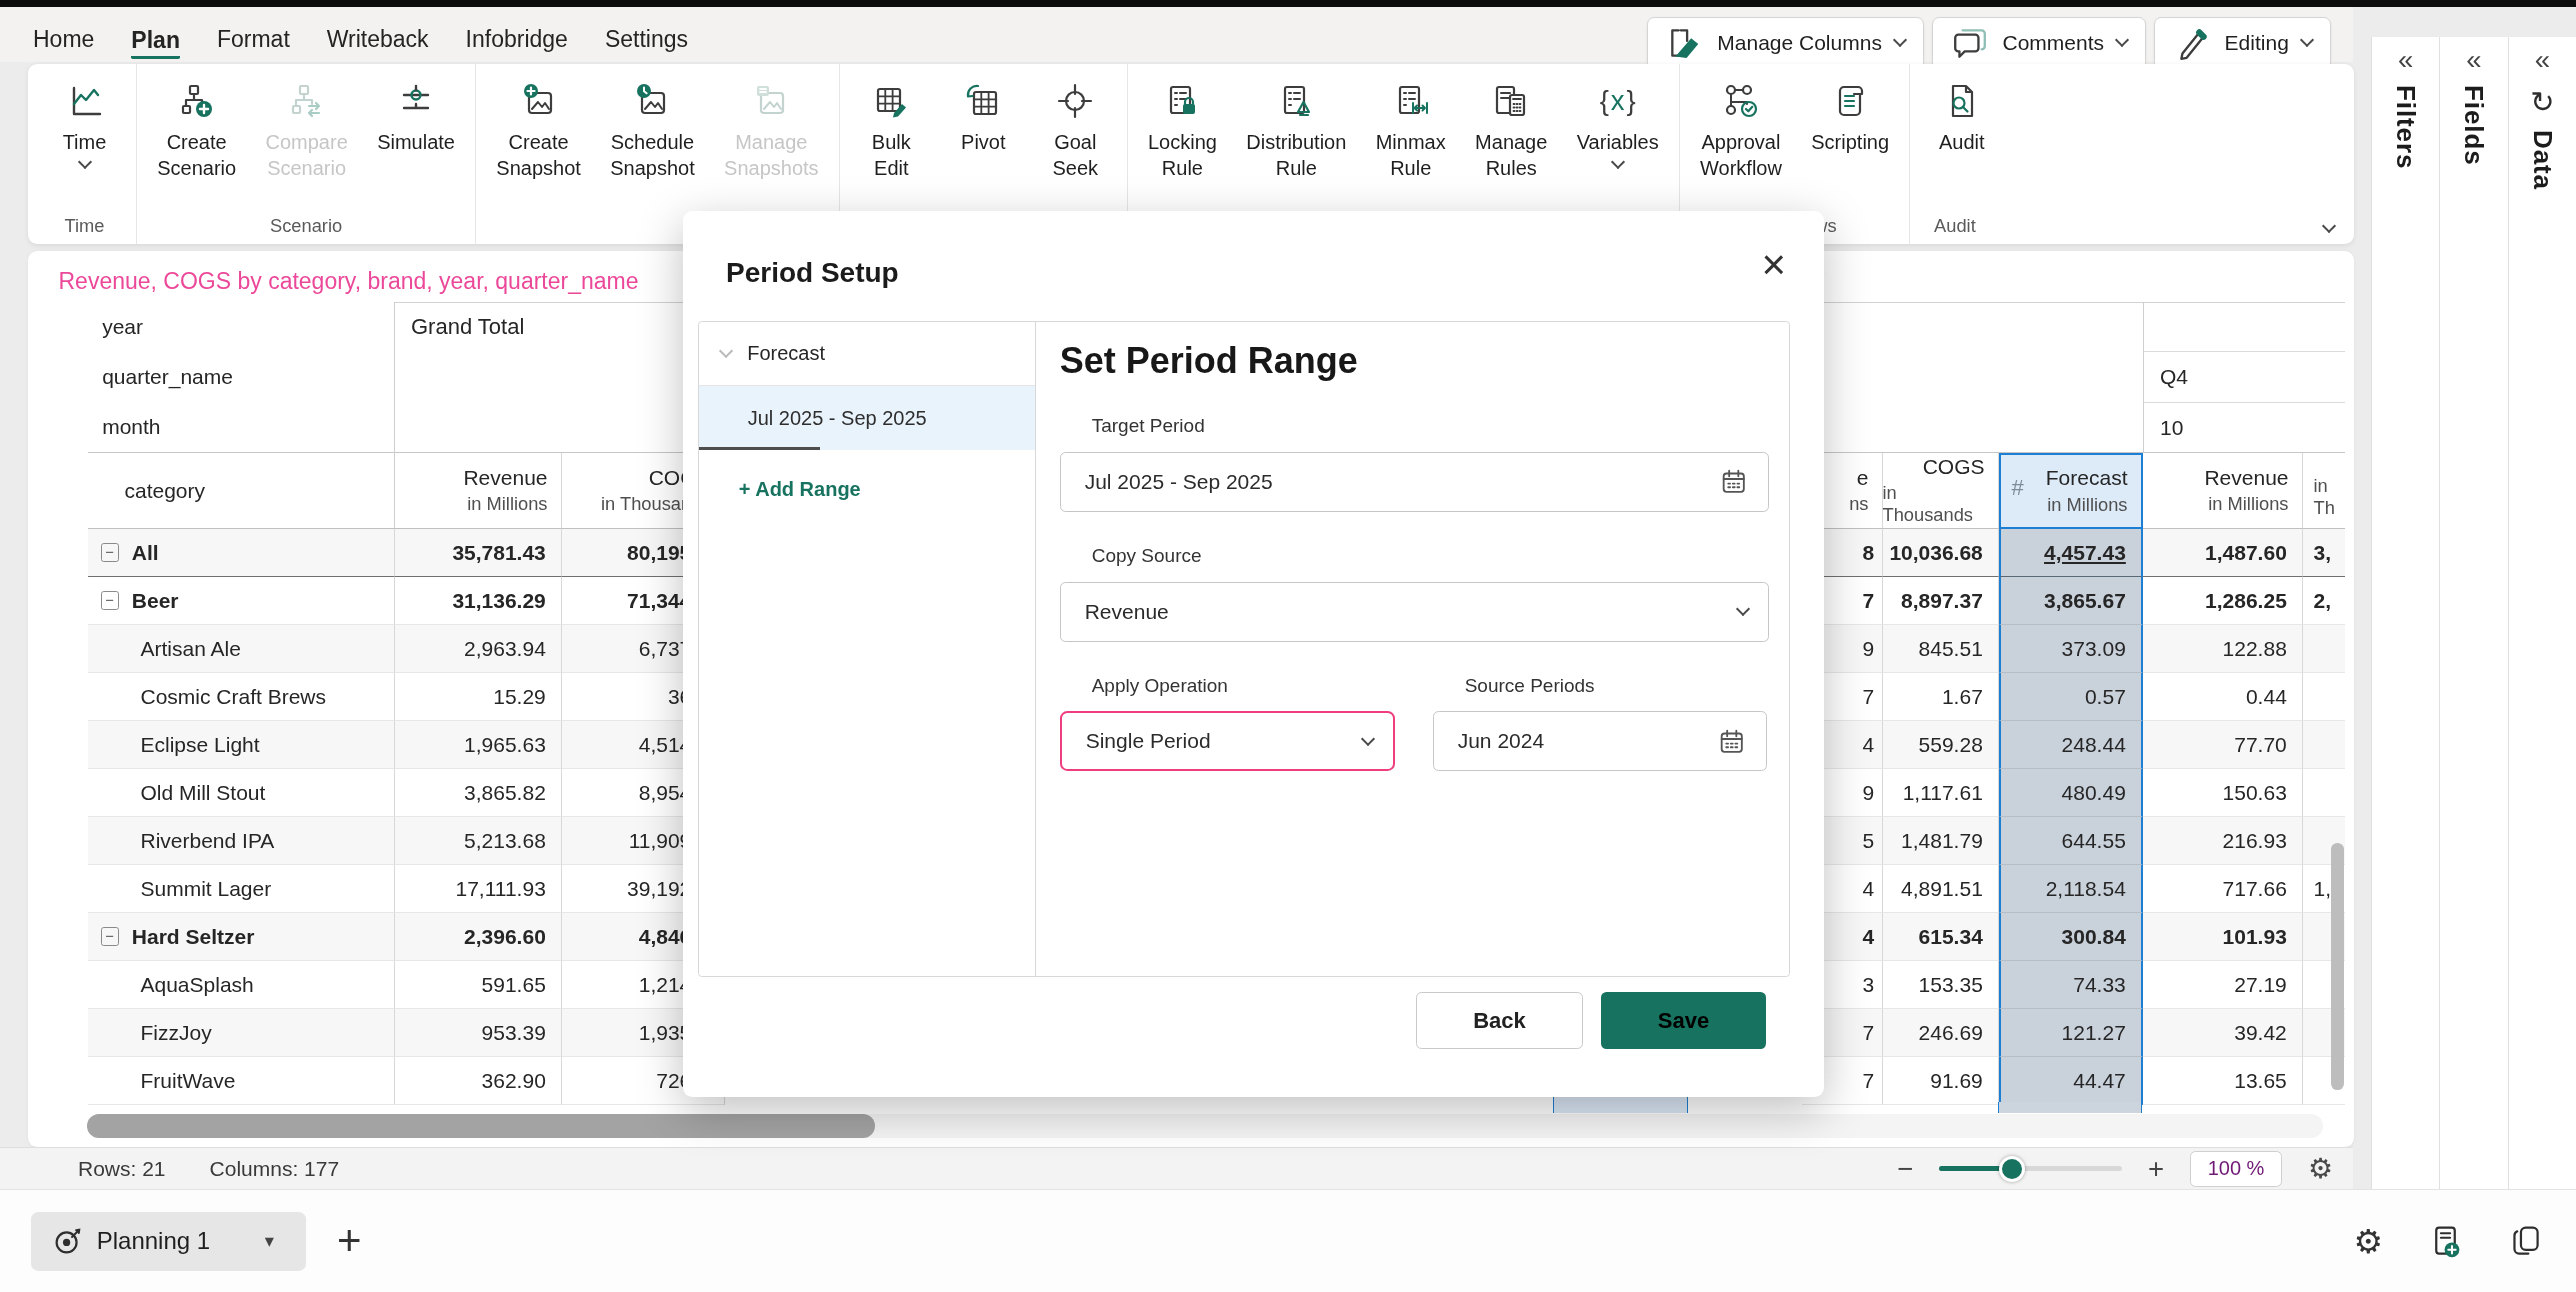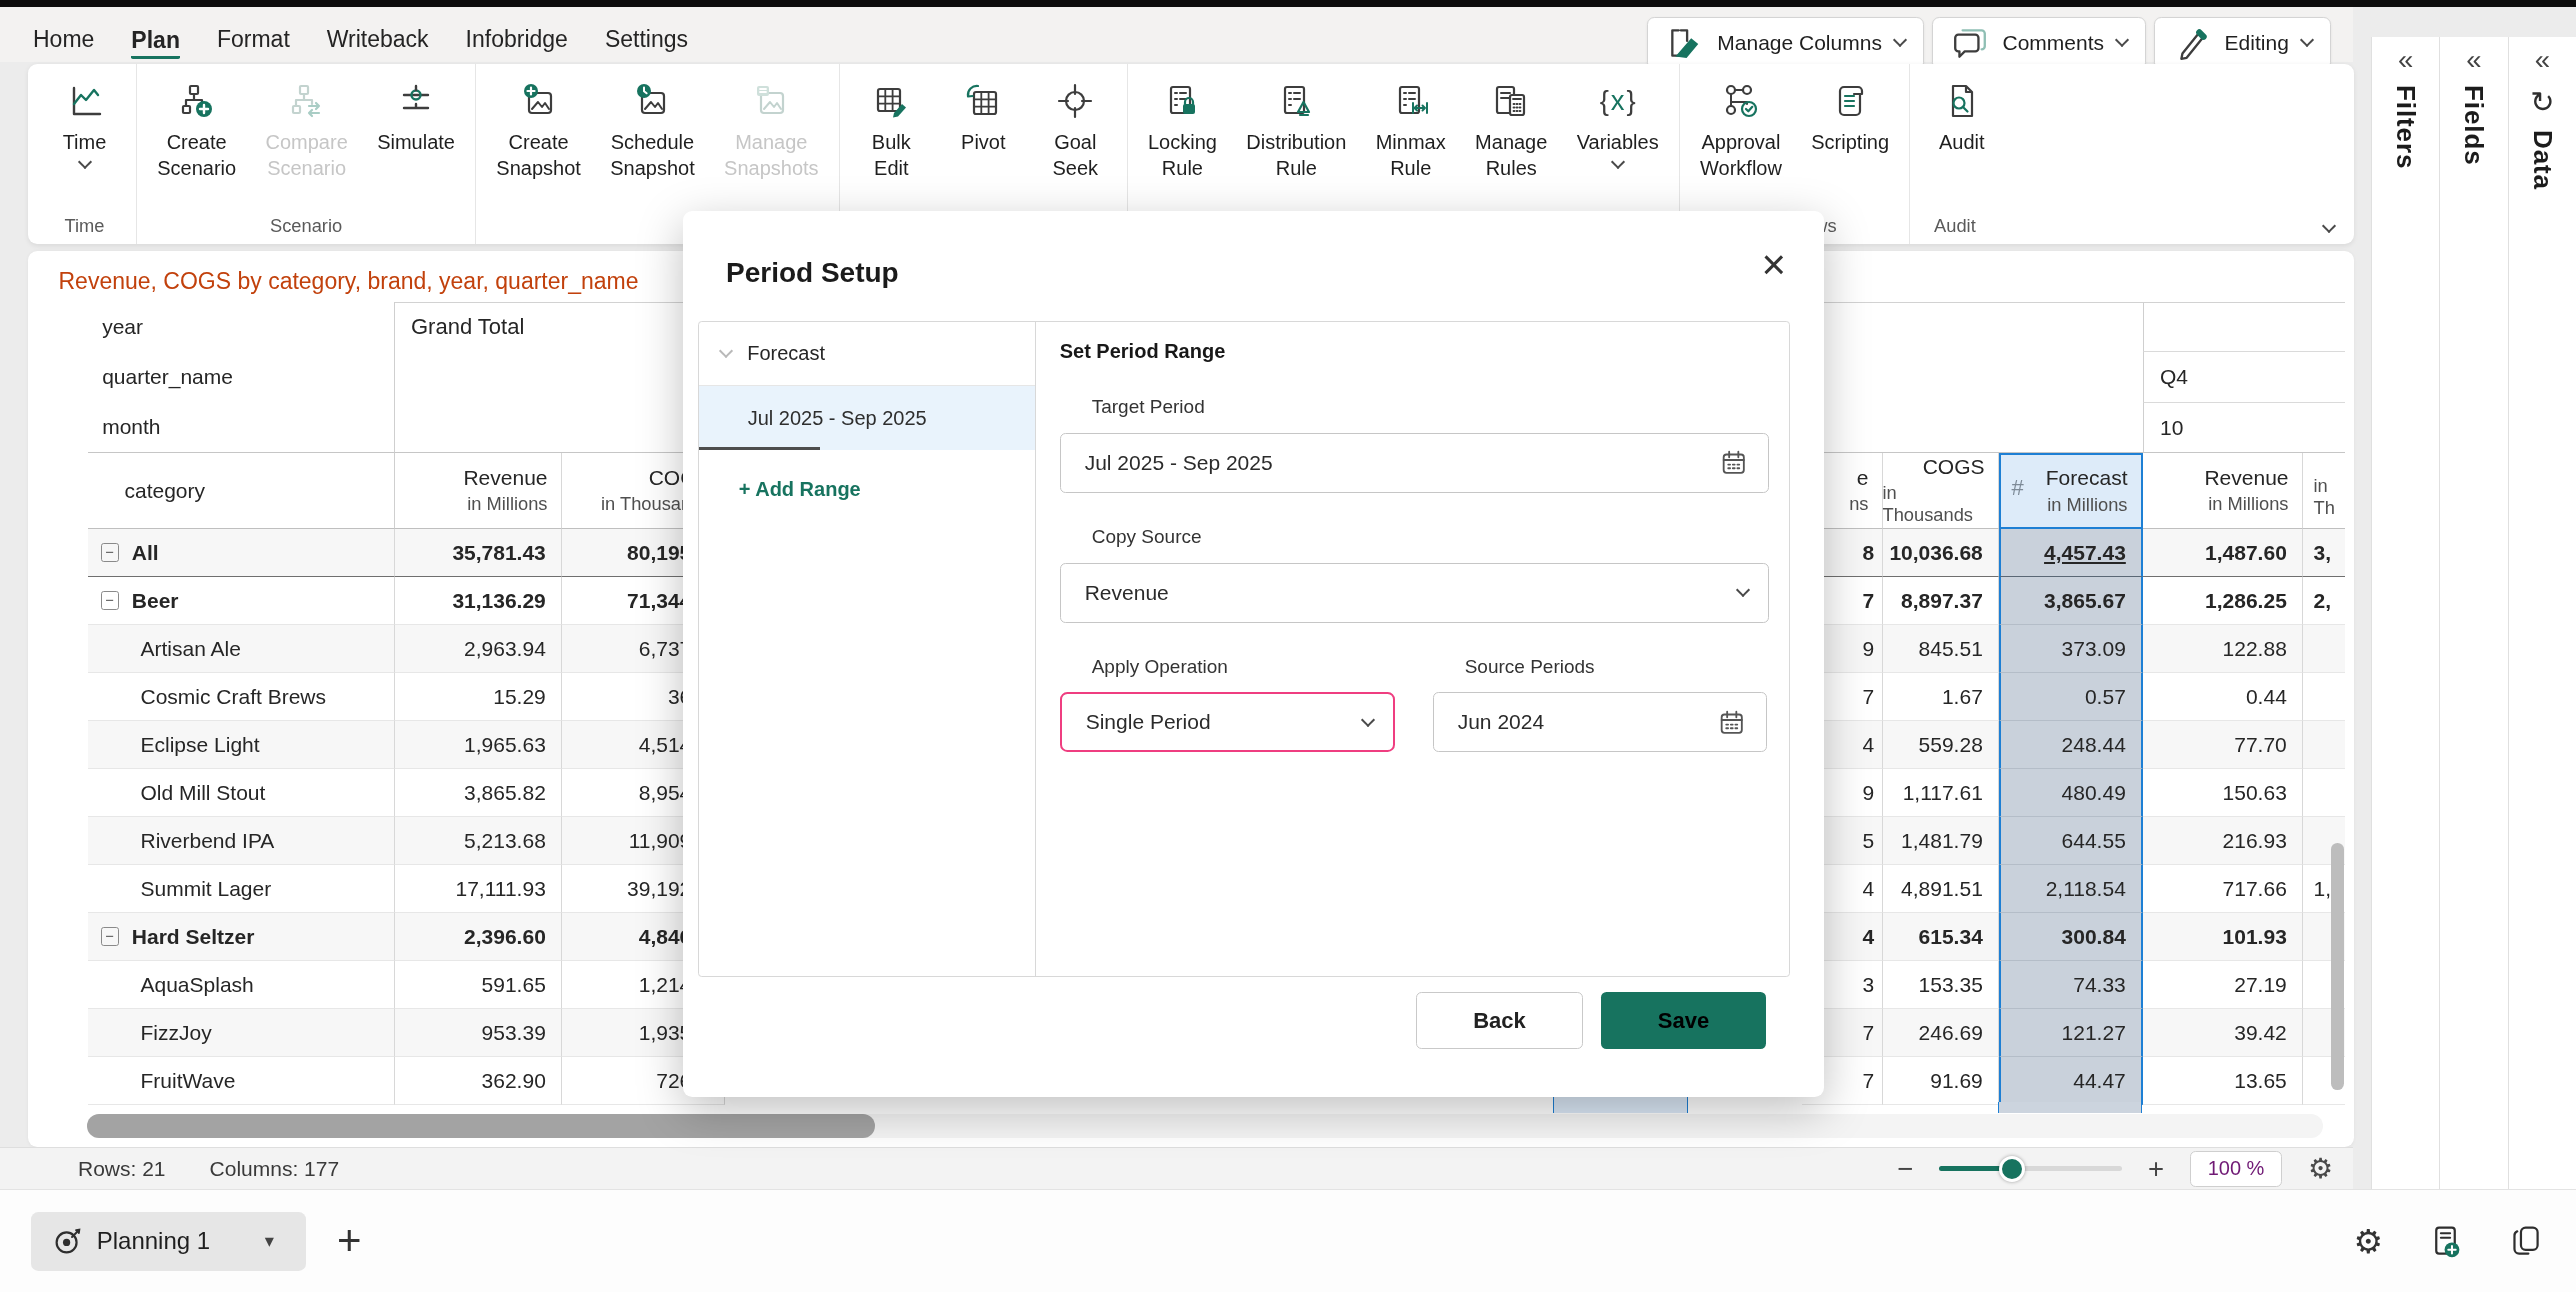--- a/index.html
+++ b/index.html
@@ -38,21 +38,21 @@
 
   
   .panels{position:absolute;left:2371px;top:37px;width:205px;height:1153px;display:flex;z-index:4;}
   .panel{flex:1;background:#fff;border-left:0.9px solid #e0e0e0;display:flex;flex-direction:column;align-items:center;padding-top:9.2px;gap:11px;}
   .pcol{font-size:27.5px;color:#444;line-height:1;}
   .vlabel{writing-mode:vertical-rl;font-size:26px;font-weight:600;color:#1c1c1c;letter-spacing:0.9px;}
   .prefresh{font-size:29px;color:#2e2e2e;}
 
   
   .sheet{position:absolute;left:27.5px;top:251px;width:2326px;height:896px;background:#fff;border-radius:9.2px;box-shadow:0 0.9px 3.7px rgba(0,0,0,.05);z-index:3;}
-  .stitle{position:absolute;left:31px;top:16.5px;font-size:23px;color:#c2410c;}
+  .stitle{position:absolute;left:31px;top:16.5px;font-size:23px;color:#ec4899;}
   .tbl{position:absolute;left:60px;top:51px;display:grid;
        grid-template-columns:307px 167px 163px 1077px 81px 116px 144px 160px 42px;
        grid-template-rows:50px 51px 50px 76px repeat(12,48px);
        font-size:21px;color:#262626;}
   .hdrA{grid-column:1;grid-row:1/4;border-right:0.9px solid #cfcfcf;border-bottom:0.9px solid #c6c6c6;display:flex;flex-direction:column;}
   .hdrA div{height:50px;display:flex;align-items:center;padding-left:14.7px;}
   .gTotal{grid-column:2/5;grid-row:1/4;border-top:0.9px solid #d2d2d2;border-bottom:0.9px solid #c6c6c6;padding:11px 0 0 16.5px;font-size:22px;}
   .mEmpty{grid-column:5/8;grid-row:1/4;border-top:0.9px solid #d2d2d2;border-bottom:0.9px solid #c6c6c6;}
   .q4a{grid-column:8/10;grid-row:1;border-left:0.9px solid #cfcfcf;border-top:0.9px solid #d2d2d2;border-bottom:0.9px solid #dadada;}
   .q4b{grid-column:8/10;grid-row:2;border-left:0.9px solid #cfcfcf;display:flex;align-items:center;padding-left:16.5px;border-bottom:0.9px solid #dadada;}
@@ -108,21 +108,21 @@
   .modal{position:absolute;left:683px;top:211px;width:1141px;height:886px;background:#fff;border-radius:9.2px;box-shadow:0 13px 46px rgba(0,0,0,.25);z-index:50;}
   .mtitle{position:absolute;left:43px;top:46px;font-size:28px;font-weight:600;color:#1b1b1b;}
   .mclose{position:absolute;right:38px;top:33px;font-size:42px;font-weight:300;color:#333;line-height:1;}
   .mbox{position:absolute;left:14.7px;top:110px;width:1092px;height:656px;border:0.9px solid #d8d8d8;border-radius:3.7px;display:flex;overflow:hidden;}
   .mnav{width:337px;border-right:0.9px solid #d8d8d8;display:flex;flex-direction:column;}
   .mnavgroup{height:64px;display:flex;align-items:center;gap:16.5px;padding-left:22px;border-bottom:0.9px solid #e6e6e6;font-size:20px;color:#262626;}
   .mnavsel{height:64px;display:flex;align-items:center;padding-left:49px;background:#e9f3fc;font-size:20px;color:#2e2e2e;position:relative;}
   .mnavsel:after{content:"";position:absolute;left:0;bottom:0;width:121px;height:2.7px;background:#4d4d4d;}
   .mnavadd{margin-top:27.5px;padding-left:40px;color:var(--teal);font-size:20px;font-weight:600;}
   .mcontent{flex:1;padding:18.3px 20px 0 24px;position:relative;}
-  .mhead{font-size:20px;font-weight:700;color:#181818;}
+  .mhead{font-size:36px;font-weight:700;color:#181818;}
   .flabel{font-size:19px;color:#333;margin-top:33px;margin-bottom:14.7px;margin-left:32px;}
   .finput{height:60px;border:0.9px solid #c6c6c6;border-radius:5.5px;display:flex;align-items:center;padding:0 20px 0 24px;font-size:21px;color:#2b2b2b;background:#fff;}
   .finput .fval{flex:1;}
   .frowflds{display:flex;gap:38px;}
   .fcol{width:335px;}
   .fcol2{width:334px;}
   .pinksel{border:2.7px solid var(--pink);border-radius:7.3px;}
   .mbtns{position:absolute;left:0;right:0;top:781px;display:flex;justify-content:flex-end;gap:18px;padding-right:58px;font-weight:bold;}
   .btn{height:57px;display:flex;align-items:center;justify-content:center;font-size:22px;border-radius:5.5px;}
   .btn.back{width:167px;border:0.9px solid #c9c9c9;background:#fff;color:#222;}

